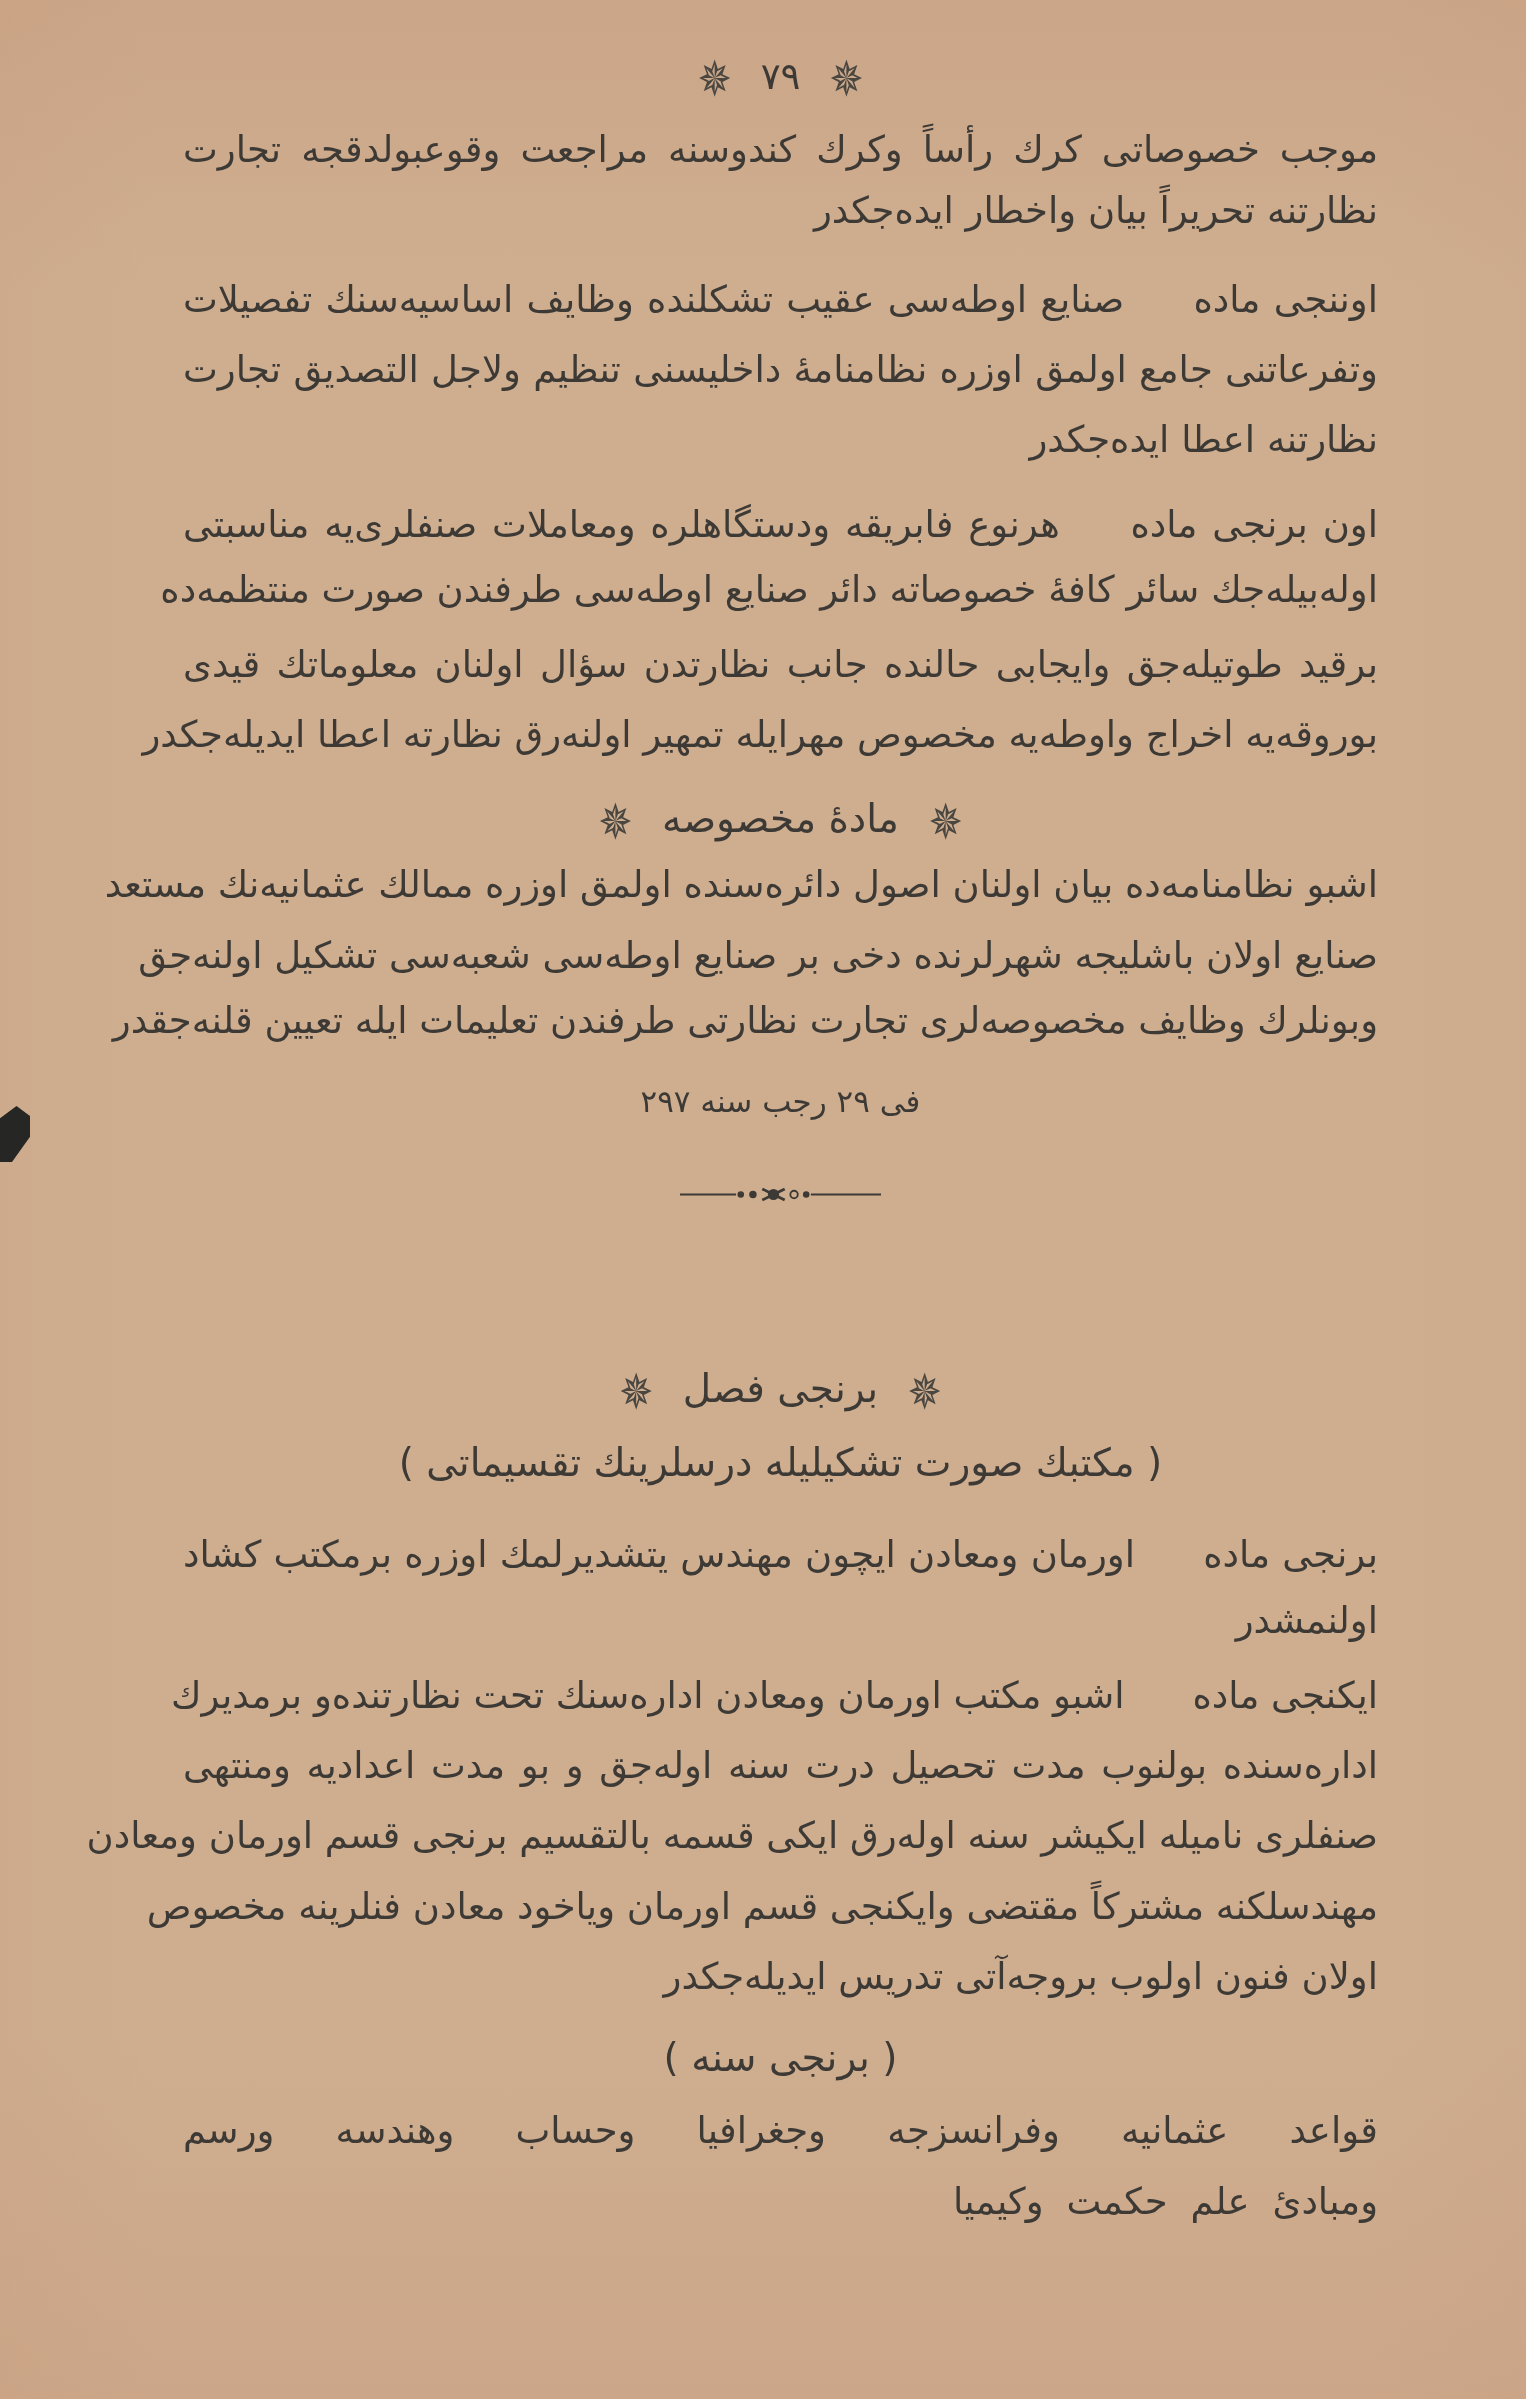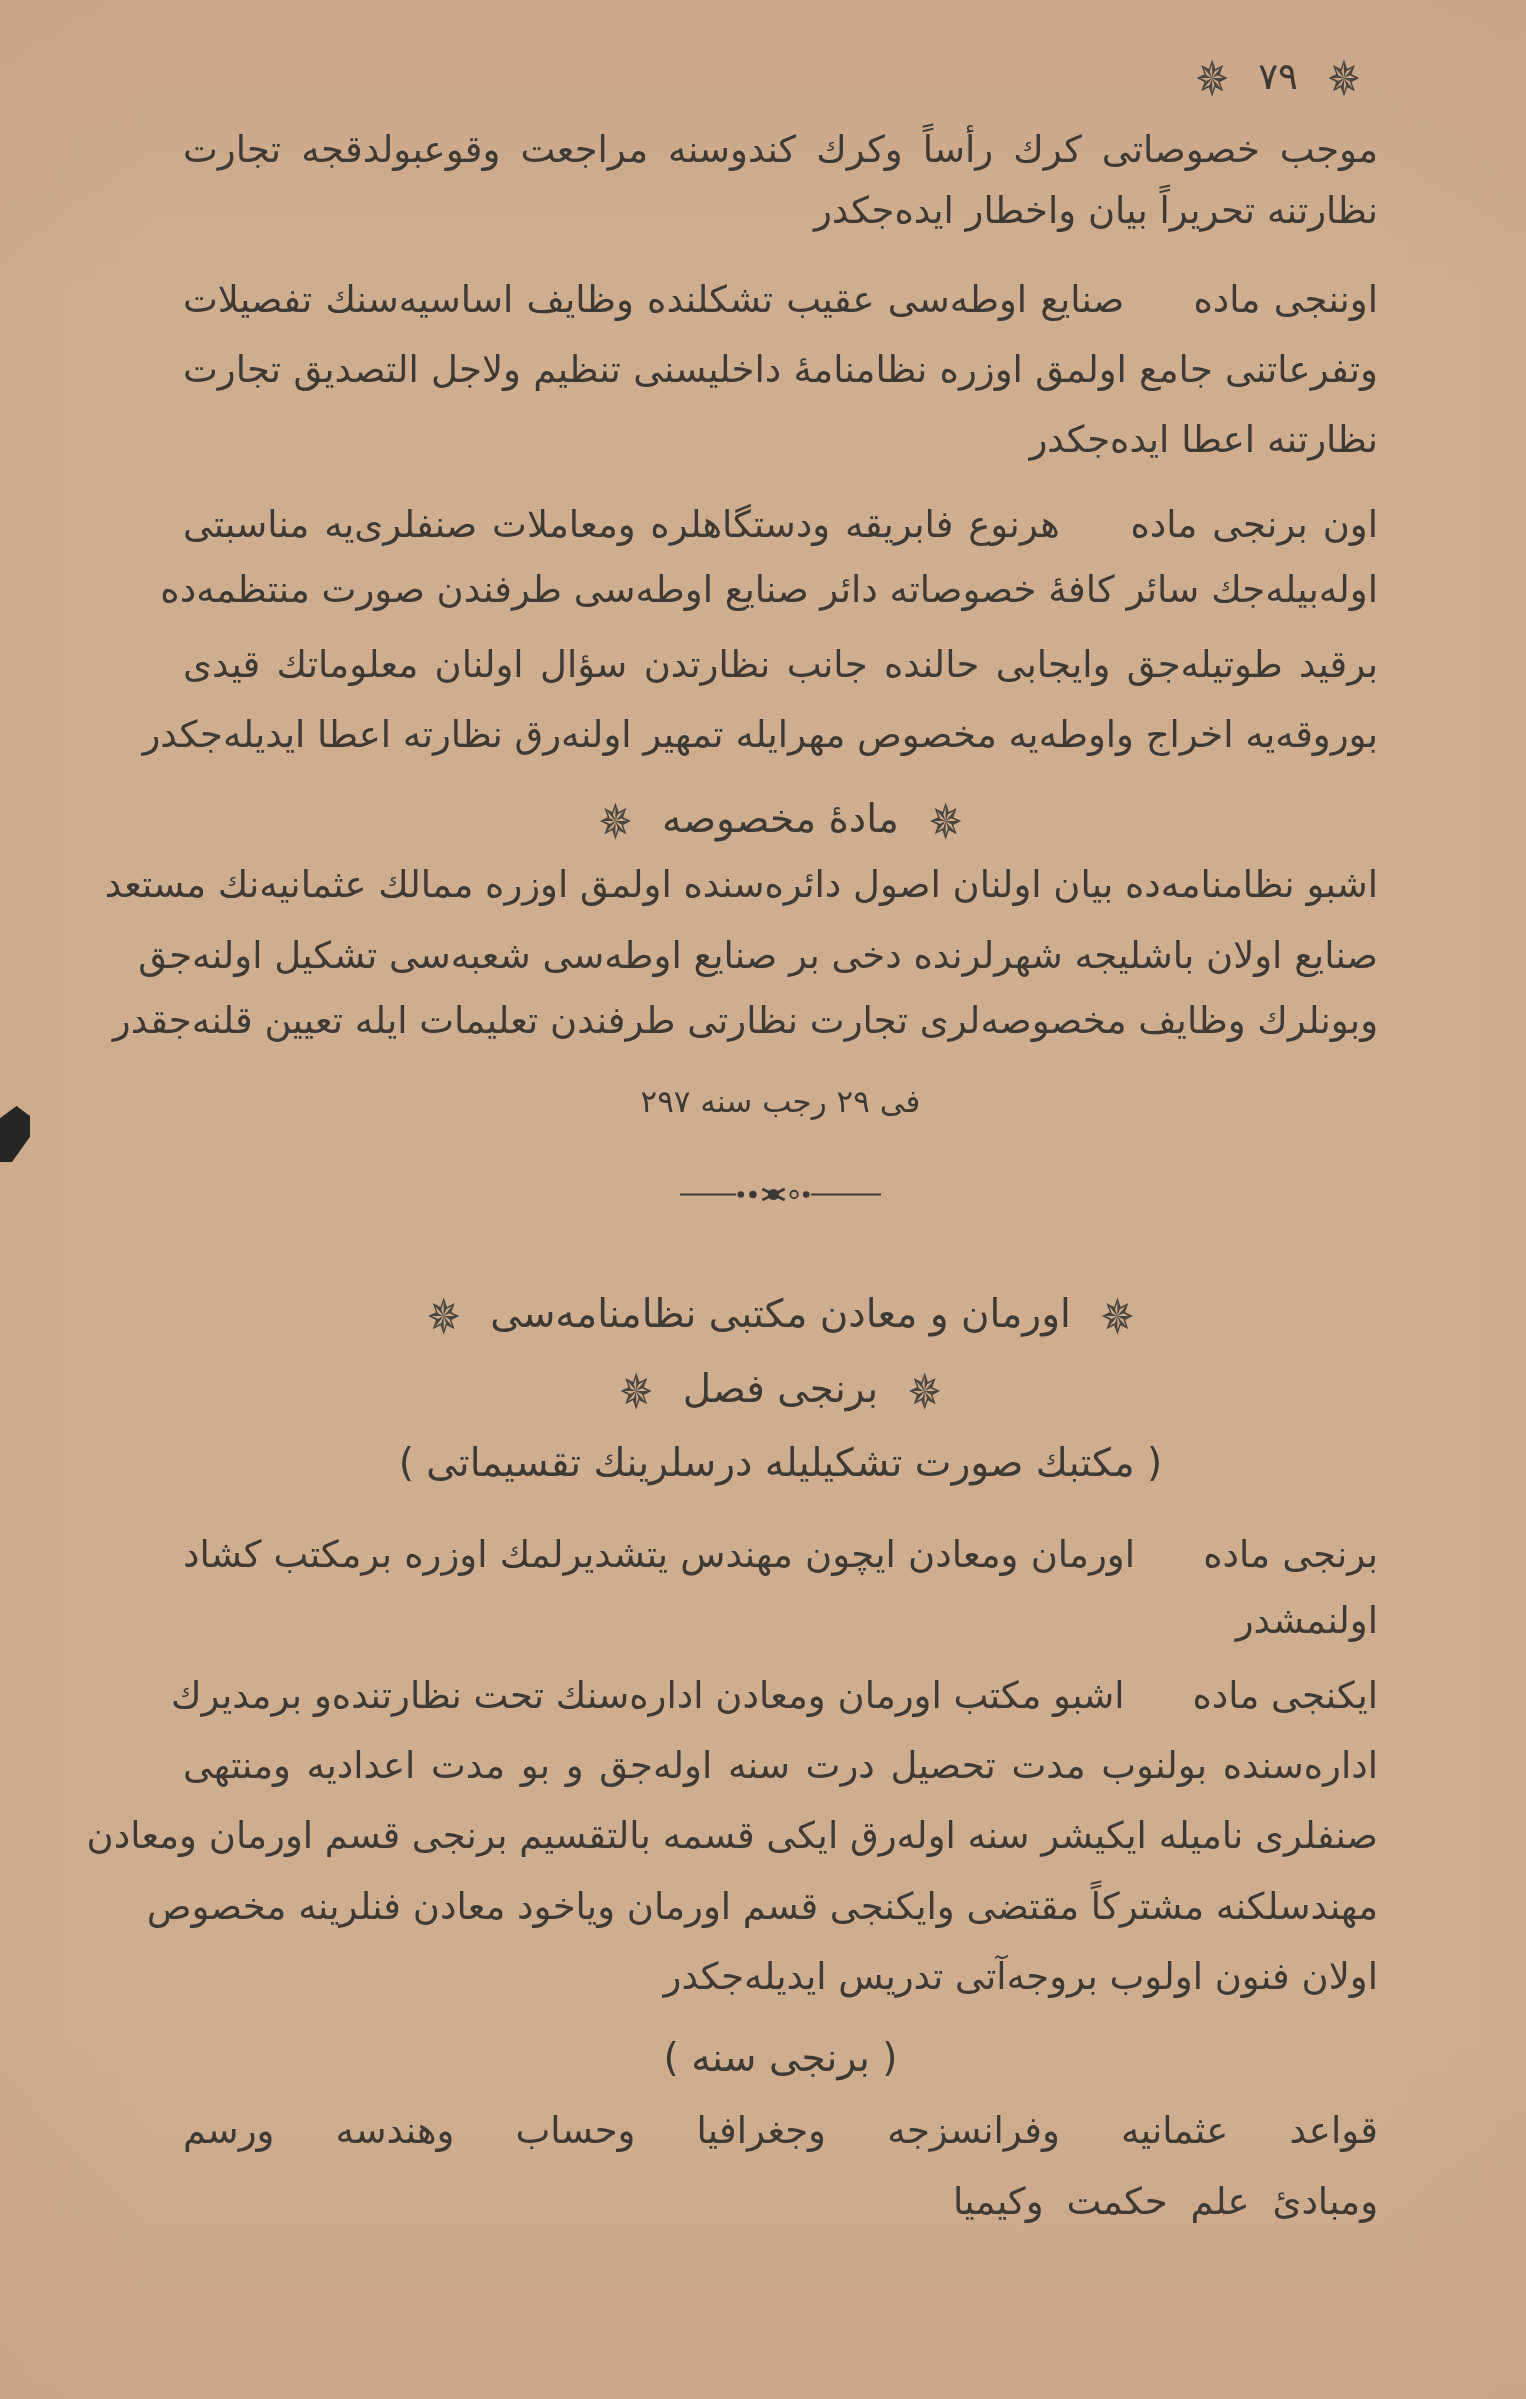--- a/index.html
+++ b/index.html
@@ -47,21 +47,21 @@
     text-align-last: center;
   }
   .madde-label {
     margin-left: 56px;
   }
   .page-number {
     position: absolute;
     left: 0;
     width: 1195px;
     top: 49px;
-    text-align: right;
+    text-align: center;
     font-size: 37px;
     line-height: 56px;
     direction: rtl;
   }
   .ornament {
     display: inline-block;
     font-size: 41px;
     color: #4a4640;
     vertical-align: middle;
     margin: 0 17px;
@@ -139,25 +139,20 @@
     <line x1="0" y1="10" x2="60" y2="10" stroke="#3d3a36" stroke-width="2"></line>
     <circle cx="65" cy="10" r="3.5" fill="#3d3a36"></circle>
     <circle cx="78" cy="10" r="4" fill="#3d3a36"></circle>
     <path d="M88 4 L100 10 L88 16 M112 4 L100 10 L112 16" stroke="#3d3a36" stroke-width="3" fill="none"></path>
     <circle cx="100" cy="10" r="6" fill="#3d3a36"></circle>
     <circle cx="122" cy="10" r="4" fill="none" stroke="#3d3a36" stroke-width="2"></circle>
     <circle cx="135" cy="10" r="3.5" fill="#3d3a36"></circle>
     <line x1="140" y1="10" x2="215" y2="10" stroke="#3d3a36" stroke-width="2"></line>
   </svg>
 
-  <div class="heading" style="top:1284px">
-    <span class="ornament">✵</span>
-    <span>اورمان و معادن مکتبی نظامنامه‌سی</span>
-    <span class="ornament">✵</span>
-  </div>
   <div class="heading" style="top:1359px">
     <span class="ornament">✵</span>
     <span>برنجی فصل</span>
     <span class="ornament">✵</span>
   </div>
   <div class="heading" style="top:1433px">( مکتبك صورت تشکیلیله درسلرینك تقسیماتی )</div>
 
   <div class="line" style="top:1527px">
     <span class="madde-label">برنجی ماده</span>
     <span>اورمان ومعادن ایچون مهندس یتشدیرلمك اوزره برمکتب کشاد</span>

